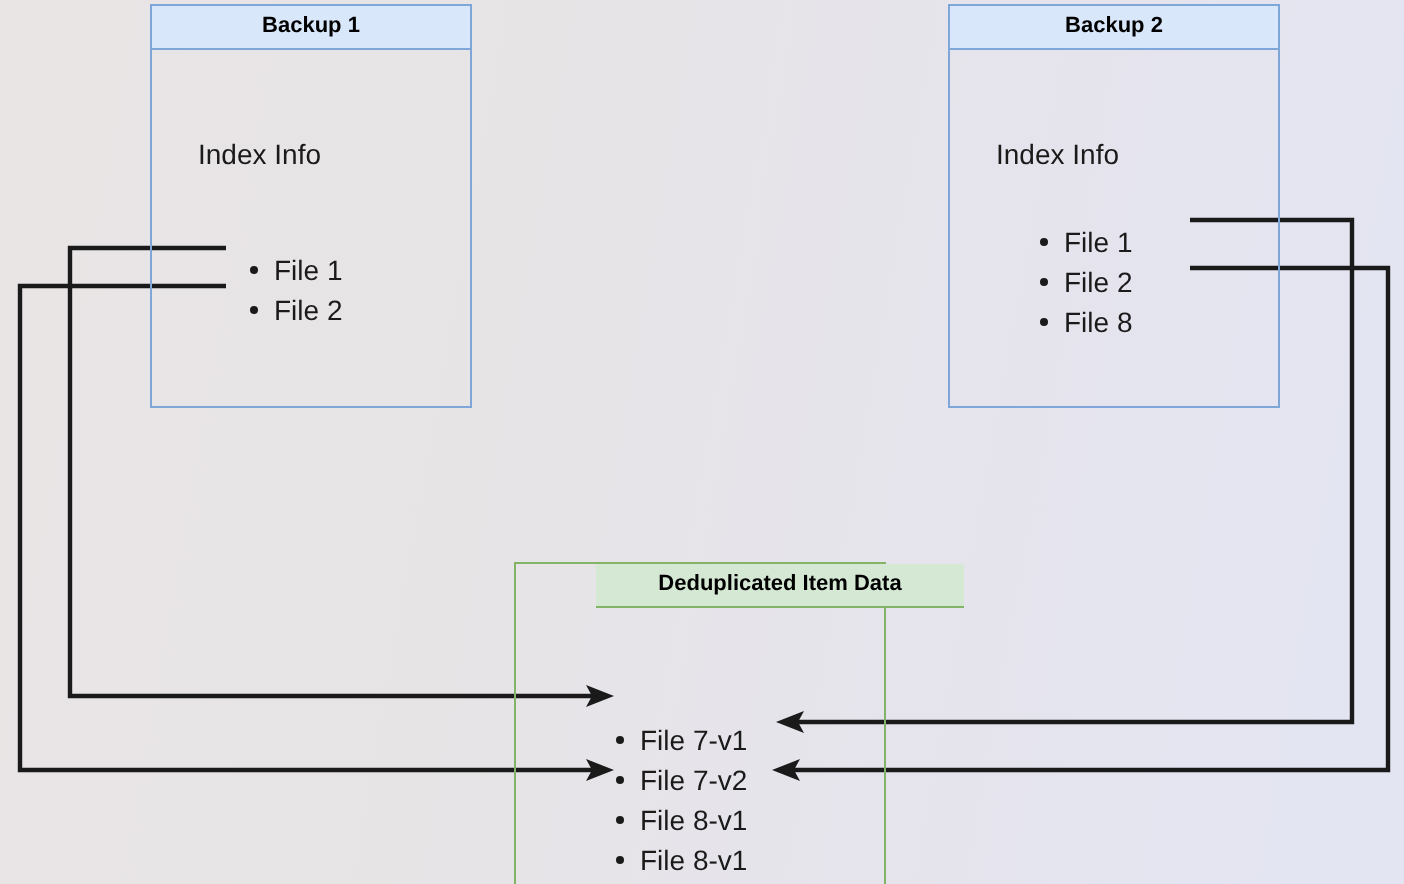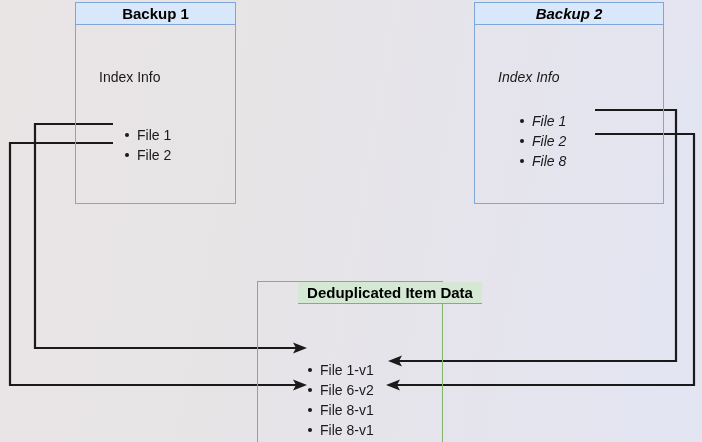--- a/index.html
+++ b/index.html
@@ -31,21 +31,21 @@
     box-sizing: border-box;
     border-width: 1px;
     border-style: solid;
     background: transparent;
   }
   .node .node-title {
     box-sizing: border-box;
     width: 100%;
     text-align: center;
     font-weight: bold;
-    font-size: 15px;
+    font-size: 11px;
     color: #000000;
     line-height: 21px;
     height: 22px;
     border-bottom-width: 1px;
     border-bottom-style: solid;
   }
   .node .node-body {
     position: relative;
     width: 100%;
   }
@@ -138,37 +138,37 @@
     <div class="node-title">Backup 1</div>
     <div class="node-body" style="height:179px;">
       <div class="section-label" style="left:23px; top:44px;">Index Info</div>
       <ul class="file-list" style="left:47px; top:100px;">
         <li>File 1</li>
         <li>File 2</li>
       </ul>
     </div>
   </div>
 
-  <div class="node node-blue" style="left:474px; top:2px; width:190px; height:202px;font-style:italic;">
+  <div class="node node-blue" style="left:474px; top:2px; width:166px; height:202px;">
     <div class="node-title">Backup 2</div>
     <div class="node-body" style="height:179px;">
       <div class="section-label" style="left:23px; top:44px;">Index Info</div>
       <ul class="file-list" style="left:43px; top:86px;">
         <li>File 1</li>
         <li>File 2</li>
         <li>File 8</li>
       </ul>
     </div>
   </div>
 
   <div class="node node-green" style="left:257px; top:281px; width:186px; height:163px;">
     <div class="node-title">Deduplicated Item Data</div>
     <div class="node-body" style="height:140px;">
       <ul class="file-list" style="left:48px; top:56px;">
-        <li>File 1-v1</li>
-        <li>File 6-v2</li>
+        <li>File 7-v1</li>
+        <li>File 7-v2</li>
         <li>File 8-v1</li>
         <li>File 8-v1</li>
       </ul>
     </div>
   </div>
 
 </div>
 
 </body></html>

